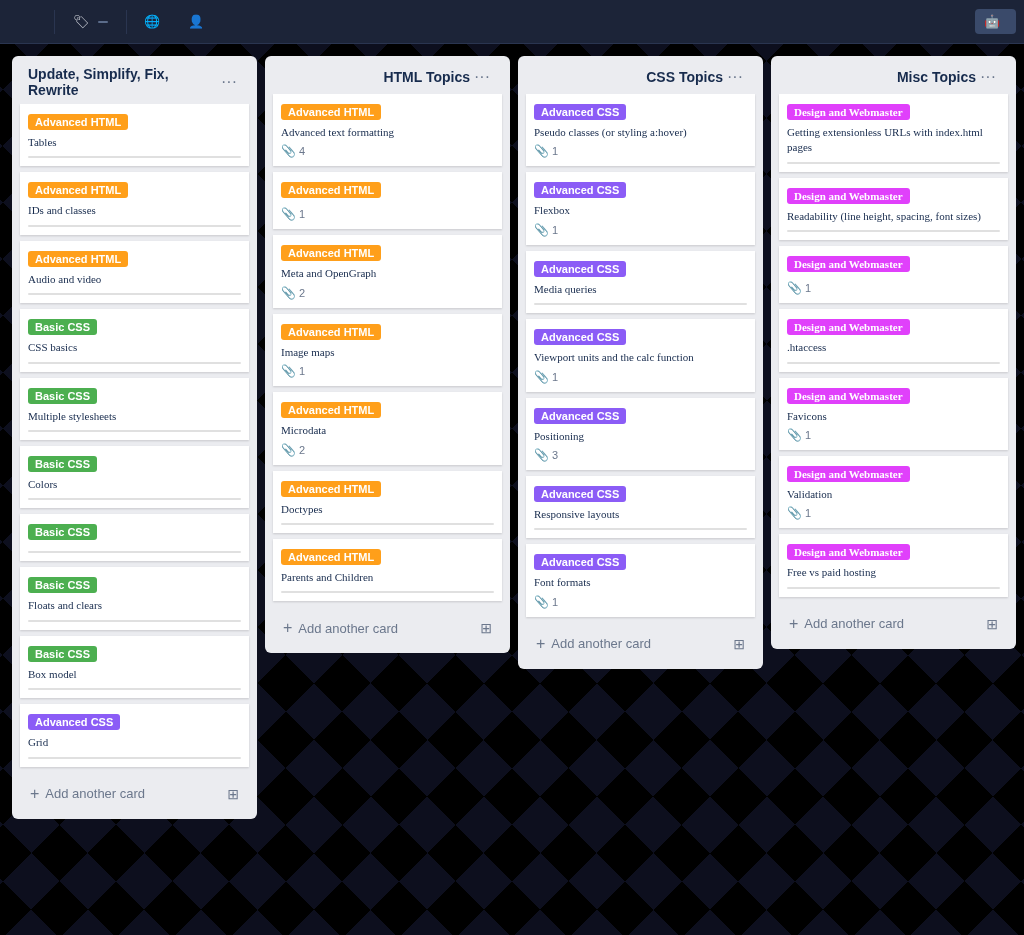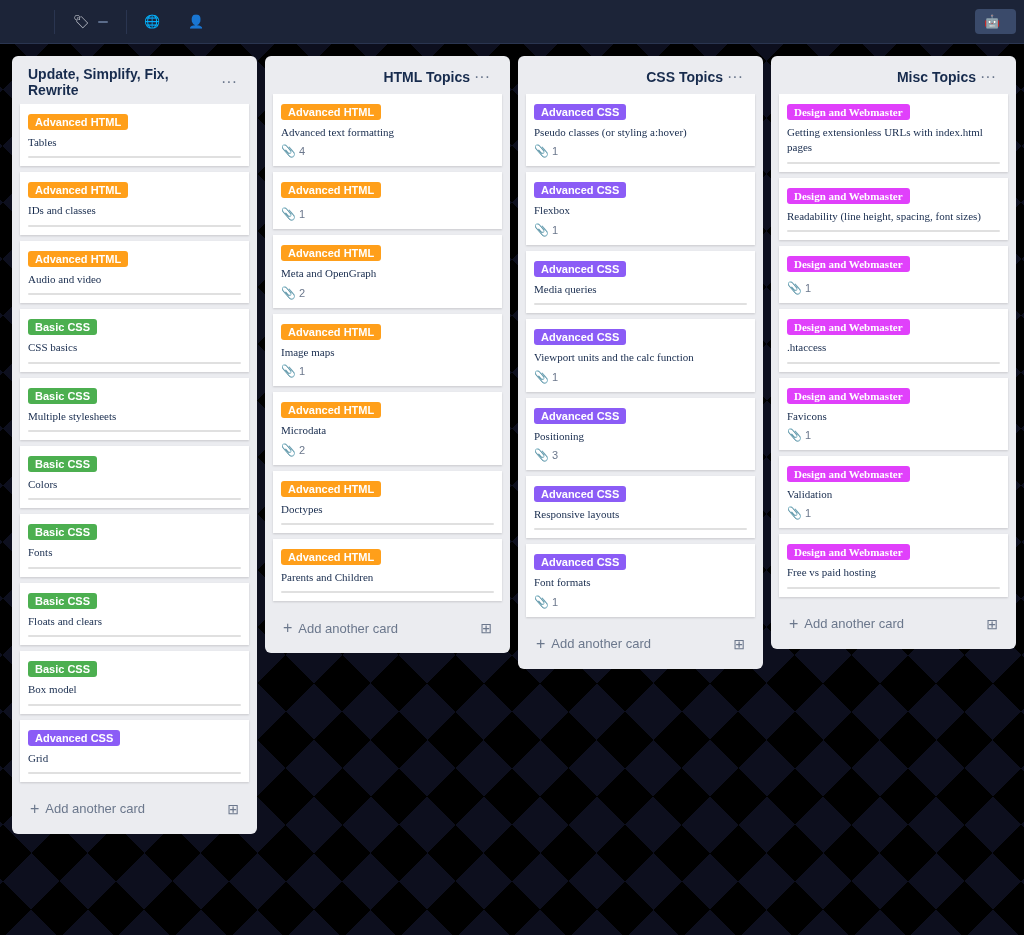--- a/index.html
+++ b/index.html
@@ -231,21 +231,21 @@
         <span class="column-title">Update, Simplify, Fix, Rewrite</span>
         <button class="column-menu-btn">···</button>
       </div>
       <div class="cards-container">
         <div class="card"><span class="card-label label-advanced-html">Advanced HTML</span><div class="card-title">Tables</div><div style="height: 2px; background: rgb(224, 224, 224); border-radius: 2px; margin-top: 6px;"></div></div>
         <div class="card"><span class="card-label label-advanced-html">Advanced HTML</span><div class="card-title">IDs and classes</div><div style="height: 2px; background: rgb(224, 224, 224); border-radius: 2px; margin-top: 6px;"></div></div>
         <div class="card"><span class="card-label label-advanced-html">Advanced HTML</span><div class="card-title">Audio and video</div><div style="height: 2px; background: rgb(224, 224, 224); border-radius: 2px; margin-top: 6px;"></div></div>
         <div class="card"><span class="card-label label-basic-css">Basic CSS</span><div class="card-title">CSS basics</div><div style="height: 2px; background: rgb(224, 224, 224); border-radius: 2px; margin-top: 6px;"></div></div>
         <div class="card"><span class="card-label label-basic-css">Basic CSS</span><div class="card-title">Multiple stylesheets</div><div style="height: 2px; background: rgb(224, 224, 224); border-radius: 2px; margin-top: 6px;"></div></div>
         <div class="card"><span class="card-label label-basic-css">Basic CSS</span><div class="card-title">Colors</div><div style="height: 2px; background: rgb(224, 224, 224); border-radius: 2px; margin-top: 6px;"></div></div>
-        <div class="card"><span class="card-label label-basic-css">Basic CSS</span><div class="card-title">Fonts</div><div style="height: 2px; background: rgb(224, 224, 224); border-radius: 2px; margin-top: 6px;"></div></div>
+        <div class="card"><span class="card-label label-basic-css">Basic CSS</span><div style="height: 2px; background: rgb(224, 224, 224); border-radius: 2px; margin-top: 6px;"></div></div>
         <div class="card"><span class="card-label label-basic-css">Basic CSS</span><div class="card-title">Floats and clears</div><div style="height: 2px; background: rgb(224, 224, 224); border-radius: 2px; margin-top: 6px;"></div></div>
         <div class="card"><span class="card-label label-basic-css">Basic CSS</span><div class="card-title">Box model</div><div style="height: 2px; background: rgb(224, 224, 224); border-radius: 2px; margin-top: 6px;"></div></div>
         <div class="card"><span class="card-label label-advanced-css">Advanced CSS</span><div class="card-title">Grid</div><div style="height: 2px; background: rgb(224, 224, 224); border-radius: 2px; margin-top: 6px;"></div></div>
       </div>
       <button class="add-card-btn">
         <span class="add-card-left">
           <span style="font-size:16px;font-weight:300;">+</span>
           <span>Add another card</span>
         </span>
         <span style="font-size: 14px; color: rgb(107, 119, 140);">⊞</span>

